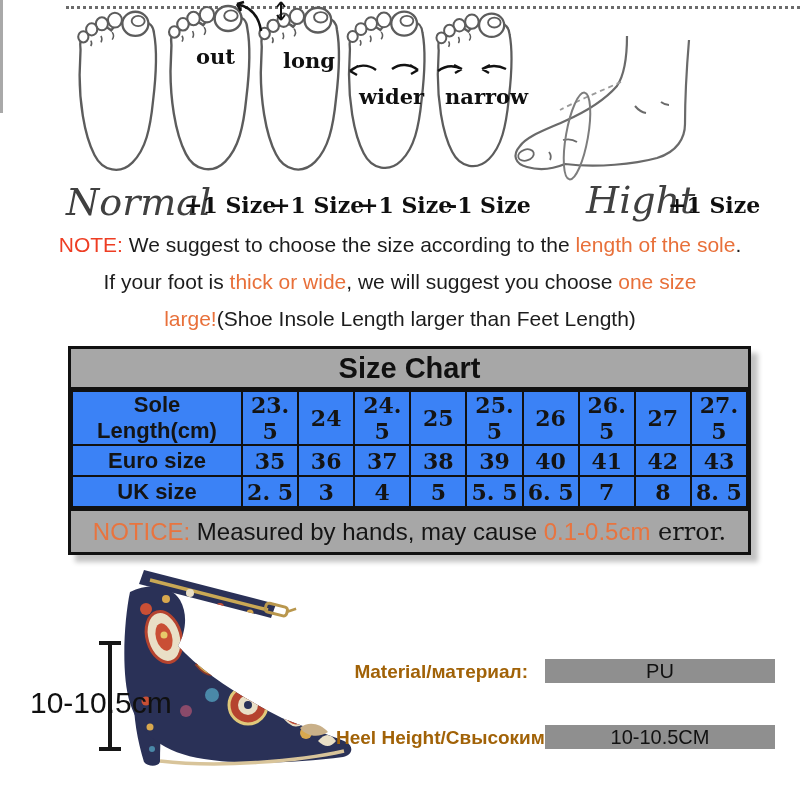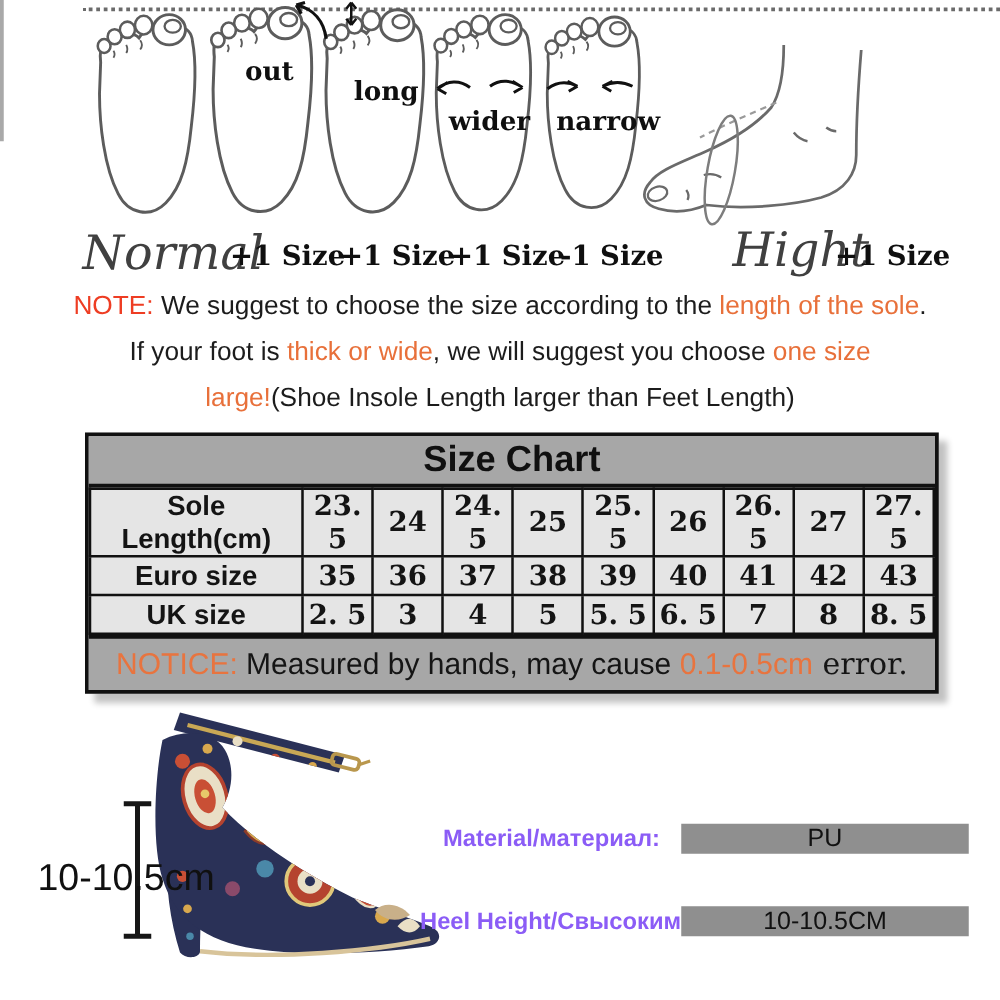--- a/index.html
+++ b/index.html
@@ -20,42 +20,42 @@
   .arrow{position:absolute;}
 
   
   .note{position:absolute;left:0;top:234px;width:800px;text-align:center;
         font-size:21px;line-height:1.0;color:#1c1c1c;}
   .note p{margin:0 0 16px 0;}
   .note .red{color:#ee3d23;}
   .note .orange{color:#e8703a;}
 
   
-  .chart-wrap{position:absolute;left:68px;top:346px;width:677px;background:#e5e5e5;
+  .chart-wrap{position:absolute;left:68px;top:346px;width:677px;background:#3b82f6;
               border:3px solid #111;box-shadow:7px 7px 5px #c2c2c2;}
   .chart-title{height:38px;line-height:38px;background:#a7a7a7;text-align:center;
                font-size:29px;font-weight:600;color:#101010;border-bottom:3px solid #111;}
   table.sizes{border-collapse:collapse;width:100%;table-layout:fixed;}
   table.sizes td{border:2px solid #111;text-align:center;height:29px;padding:0;
                  font-size:22px;color:#141414;font-weight:bold;}
   td.rowhead{font-family:"Liberation Sans",sans-serif;font-size:20px;}
   td.red-head{color:#dd1111;}
   td.num{font-family:"DejaVu Serif",serif;}
   .chart-notice{height:41px;line-height:41px;background:#a7a7a7;text-align:center;
                 font-size:24px;color:#151515;border-top:3px solid #111;font-weight:500;}
   .chart-notice .orange{color:#e8743f;}
   .chart-notice .serif{font-family:"DejaVu Serif",serif;}
 
   
   .vline{position:absolute;left:108px;top:643px;width:4px;height:106px;background:#161616;}
   .cap{position:absolute;width:22px;height:4px;background:#161616;left:99px;}
   .cap.top{top:641px;} .cap.bottom{top:747px;}
   .heel-annotation{position:absolute;left:30px;top:686px;font-size:30px;color:#101010;}
   .spec-label{position:absolute;width:192px;text-align:right;font-weight:bold;
-              font-size:19px;color:#8b5cf6;white-space:nowrap;}
+              font-size:19px;color:#a16207;white-space:nowrap;}
   .spec-bar{position:absolute;left:545px;width:230px;height:24px;background:#8f8f8f;
             text-align:center;line-height:24px;font-size:20px;color:#111;}
 </style>
 </head>
 <body>
 
 <div class="page">
 
   <svg width="0" height="0" style="position:absolute" aria-hidden="true">
     <defs>
@@ -109,21 +109,21 @@
     <path d="M7,2 L7,20 M7,2 L3,7 M7,2 L11,7 M7,20 L3,15 M7,20 L11,15" fill="none" stroke="#111" stroke-width="2"></path>
   </svg>
   <svg class="arrow" style="left:344px;top:60px" width="80" height="22" viewBox="0 0 80 22">
     <path d="M32,10 C24,4 14,4 6,11 M6,11 L14,6 M6,11 L13,15 M48,9 C56,3 66,4 74,10 M74,10 L66,5 M74,10 L67,14" fill="none" stroke="#111" stroke-width="2.4"></path>
   </svg>
   <svg class="arrow" style="left:434px;top:60px" width="76" height="20" viewBox="0 0 76 20">
     <path d="M4,11 C12,5 20,5 28,9 M28,9 L20,5 M28,9 L21,13 M72,9 C64,5 56,5 48,9 M48,9 L56,5 M48,9 L55,13" fill="none" stroke="#111" stroke-width="2.4"></path>
   </svg>
 
   <div class="foot-label" style="left:196px;top:44px">out</div>
-  <div class="foot-label" style="left:283px;top:60px">long</div>
+  <div class="foot-label" style="left:283px;top:48px">long</div>
   <div class="foot-label" style="left:359px;top:84px">wider</div>
   <div class="foot-label" style="left:445px;top:84px">narrow</div>
 
   <div class="script-label" style="left:66px;top:180px">Normal</div>
   <div class="size-label" style="left:184px;top:192px">+1 Size</div>
   <div class="size-label" style="left:272px;top:192px">+1 Size</div>
   <div class="size-label" style="left:360px;top:192px">+1 Size</div>
   <div class="size-label" style="left:448px;top:192px">-1 Size</div>
   <div class="script-label" style="left:586px;top:178px">Hight</div>
   <div class="size-label" style="left:668px;top:192px">+1 Size</div>

